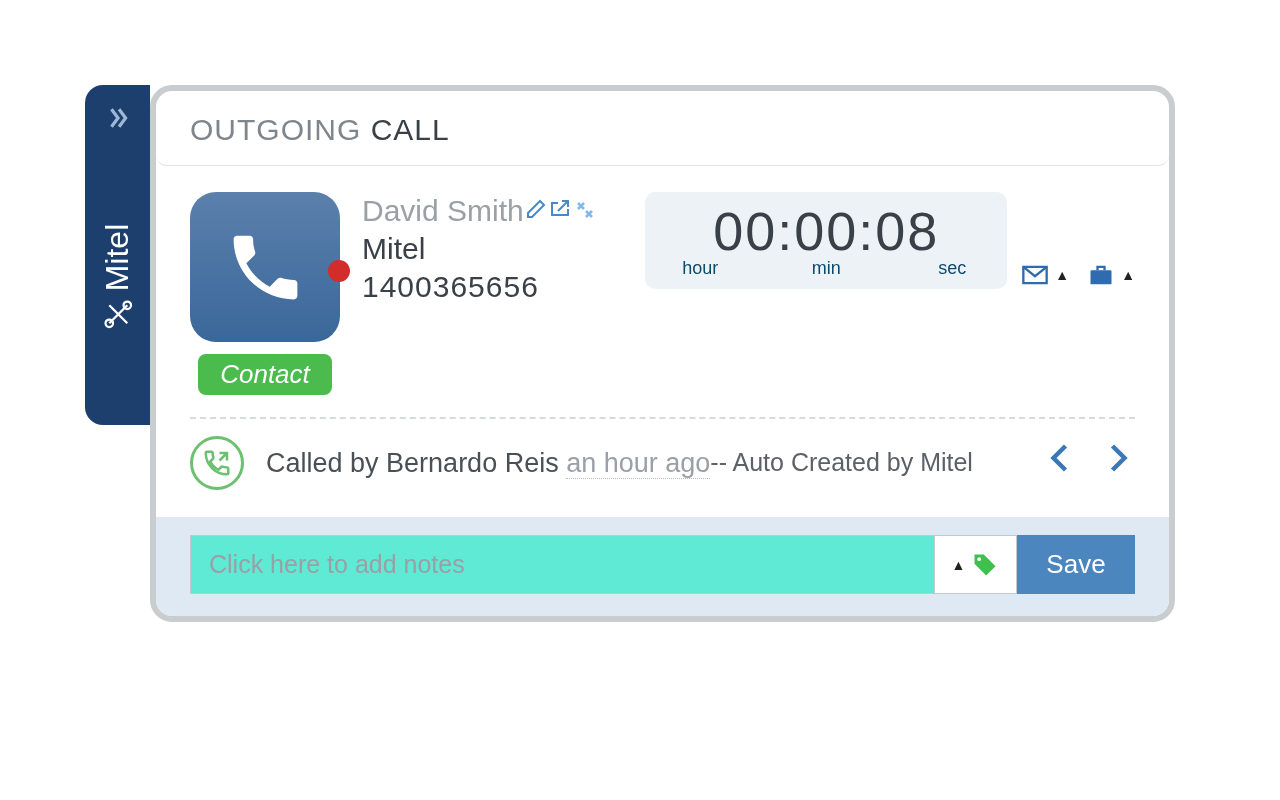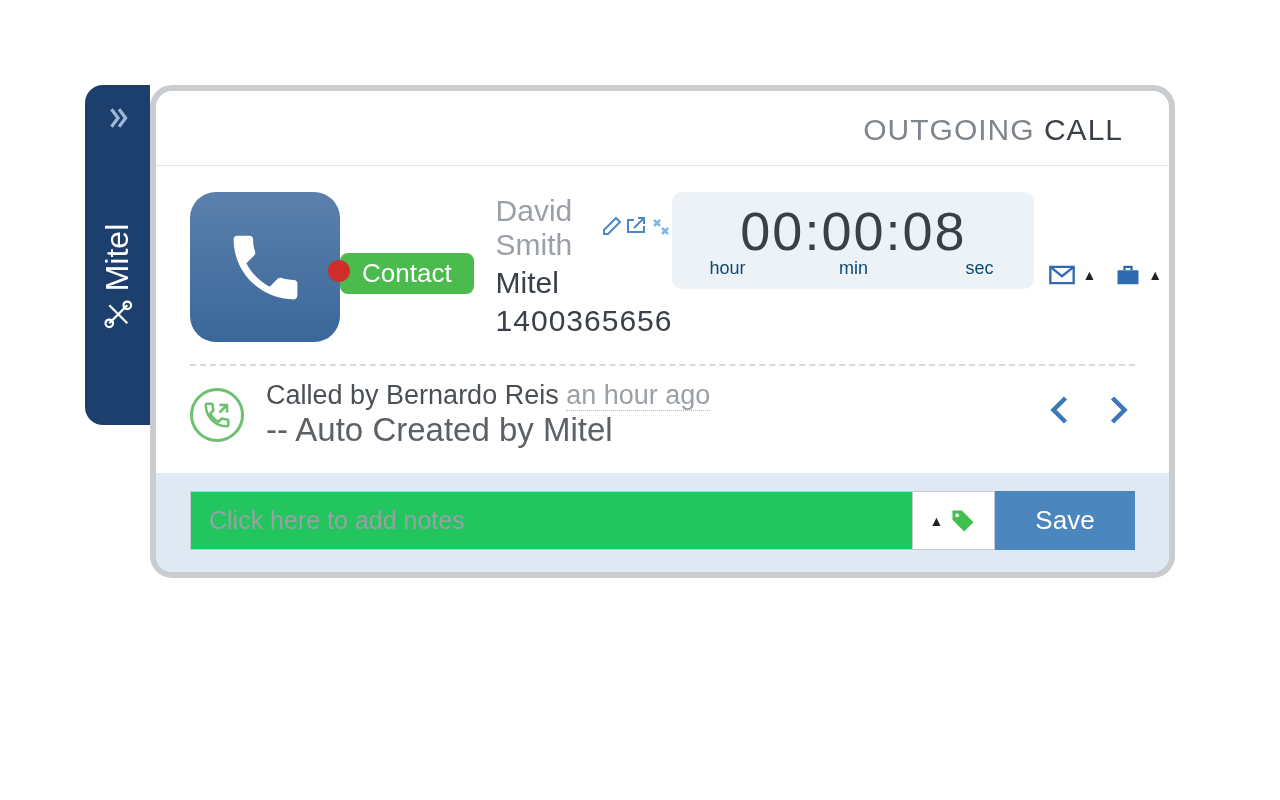--- a/index.html
+++ b/index.html
@@ -56,23 +56,24 @@
     width: 1025px;
     border: 6px solid #c9cdd0;
     border-radius: 22px;
     background: #fff;
     overflow: hidden;
   }
   
   .header {
     display: flex;
     align-items: center;
-    justify-content: flex-end;
-    padding: 22px 46px 18px 34px;
+    justify-content: space-between;
+    padding: 22px 34px 18px 34px;
     border-bottom: 1px solid #e1e4e7;
+    border-radius: 11px;
   }
   .header-title {
     font-size: 30px;
     letter-spacing: 1px;
     color: #3a4047;
     font-weight: 400;
   }
   .header-title .light { color: #7e858c; font-weight: 300; }
   .tabs {
     display: flex;
@@ -99,21 +100,23 @@
     display: flex;
     align-items: flex-start;
     justify-content: space-between;
   }
   .contact-left {
     display: flex;
     gap: 22px;
   }
   .avatar-box {
     display: flex;
-    align-items: center;
+    flex-direction: column;
+    align-items: center;
+    font-style: italic;
   }
   .avatar {
     width: 150px;
     height: 150px;
     border-radius: 26px;
     background: linear-gradient(#5b80ac, #3a679a);
     position: relative;
     display: flex;
     align-items: center;
     justify-content: center;
@@ -204,57 +207,57 @@
     align-items: center;
     gap: 22px;
   }
   .call-icon {
     width: 54px; height:54px;
     border: 3px solid #6cc06f;
     border-radius: 50%;
     display:flex; align-items:center; justify-content:center;
     color:#6cc06f;
   }
-  .log-text { display:flex; flex-direction:column;justify-content:flex-end; }
+  .log-text { display:flex; flex-direction:row;justify-content:flex-end; }
   .log-line1 { font-size: 27px; color:#4a5055; }
   .log-line1 .ago { color:#9aa0a6; border-bottom:1px dotted #b7bcc1; }
-  .log-line2 { font-size: 33px; color:#5b6167; }
+  .log-line2 { font-size: 25px; color:#5b6167; }
   .nav-arrows { display:flex; gap:20px; }
   .nav-arrows .arr { color:#3d78b6; cursor:pointer; font-size:44px; }
   
   .footer {
     background:#dee9f3;
     padding: 18px 34px 22px 34px;
     display:flex;
     align-items:stretch;
     gap:0;
   }
   .notes-input {
     flex:1;
     border:1px solid #c3c9ce;
-    background:#22c55e;
+    background:#5eead4;
     font-size:25px;
     padding: 14px 18px;
     color:#333;
   }
   .notes-input::placeholder { color:#9aa0a6; }
   .tag-btn {
     width: 82px;
     border:1px solid #c3c9ce;
     border-left:none;
     background:#fff;
     display:flex;
     align-items:center;
     justify-content:center;
     gap:6px;
     cursor:pointer;
   }
   .tag-btn .caret { color:#222; font-size:14px;}
   .save-btn {
-    width: 140px;
+    width: 118px;
     background:#4b86bf;
     color:#fff;
     border:none;
     font-size:26px;
     cursor:pointer;
   }
 </style>
 </head>
 <body>
 

